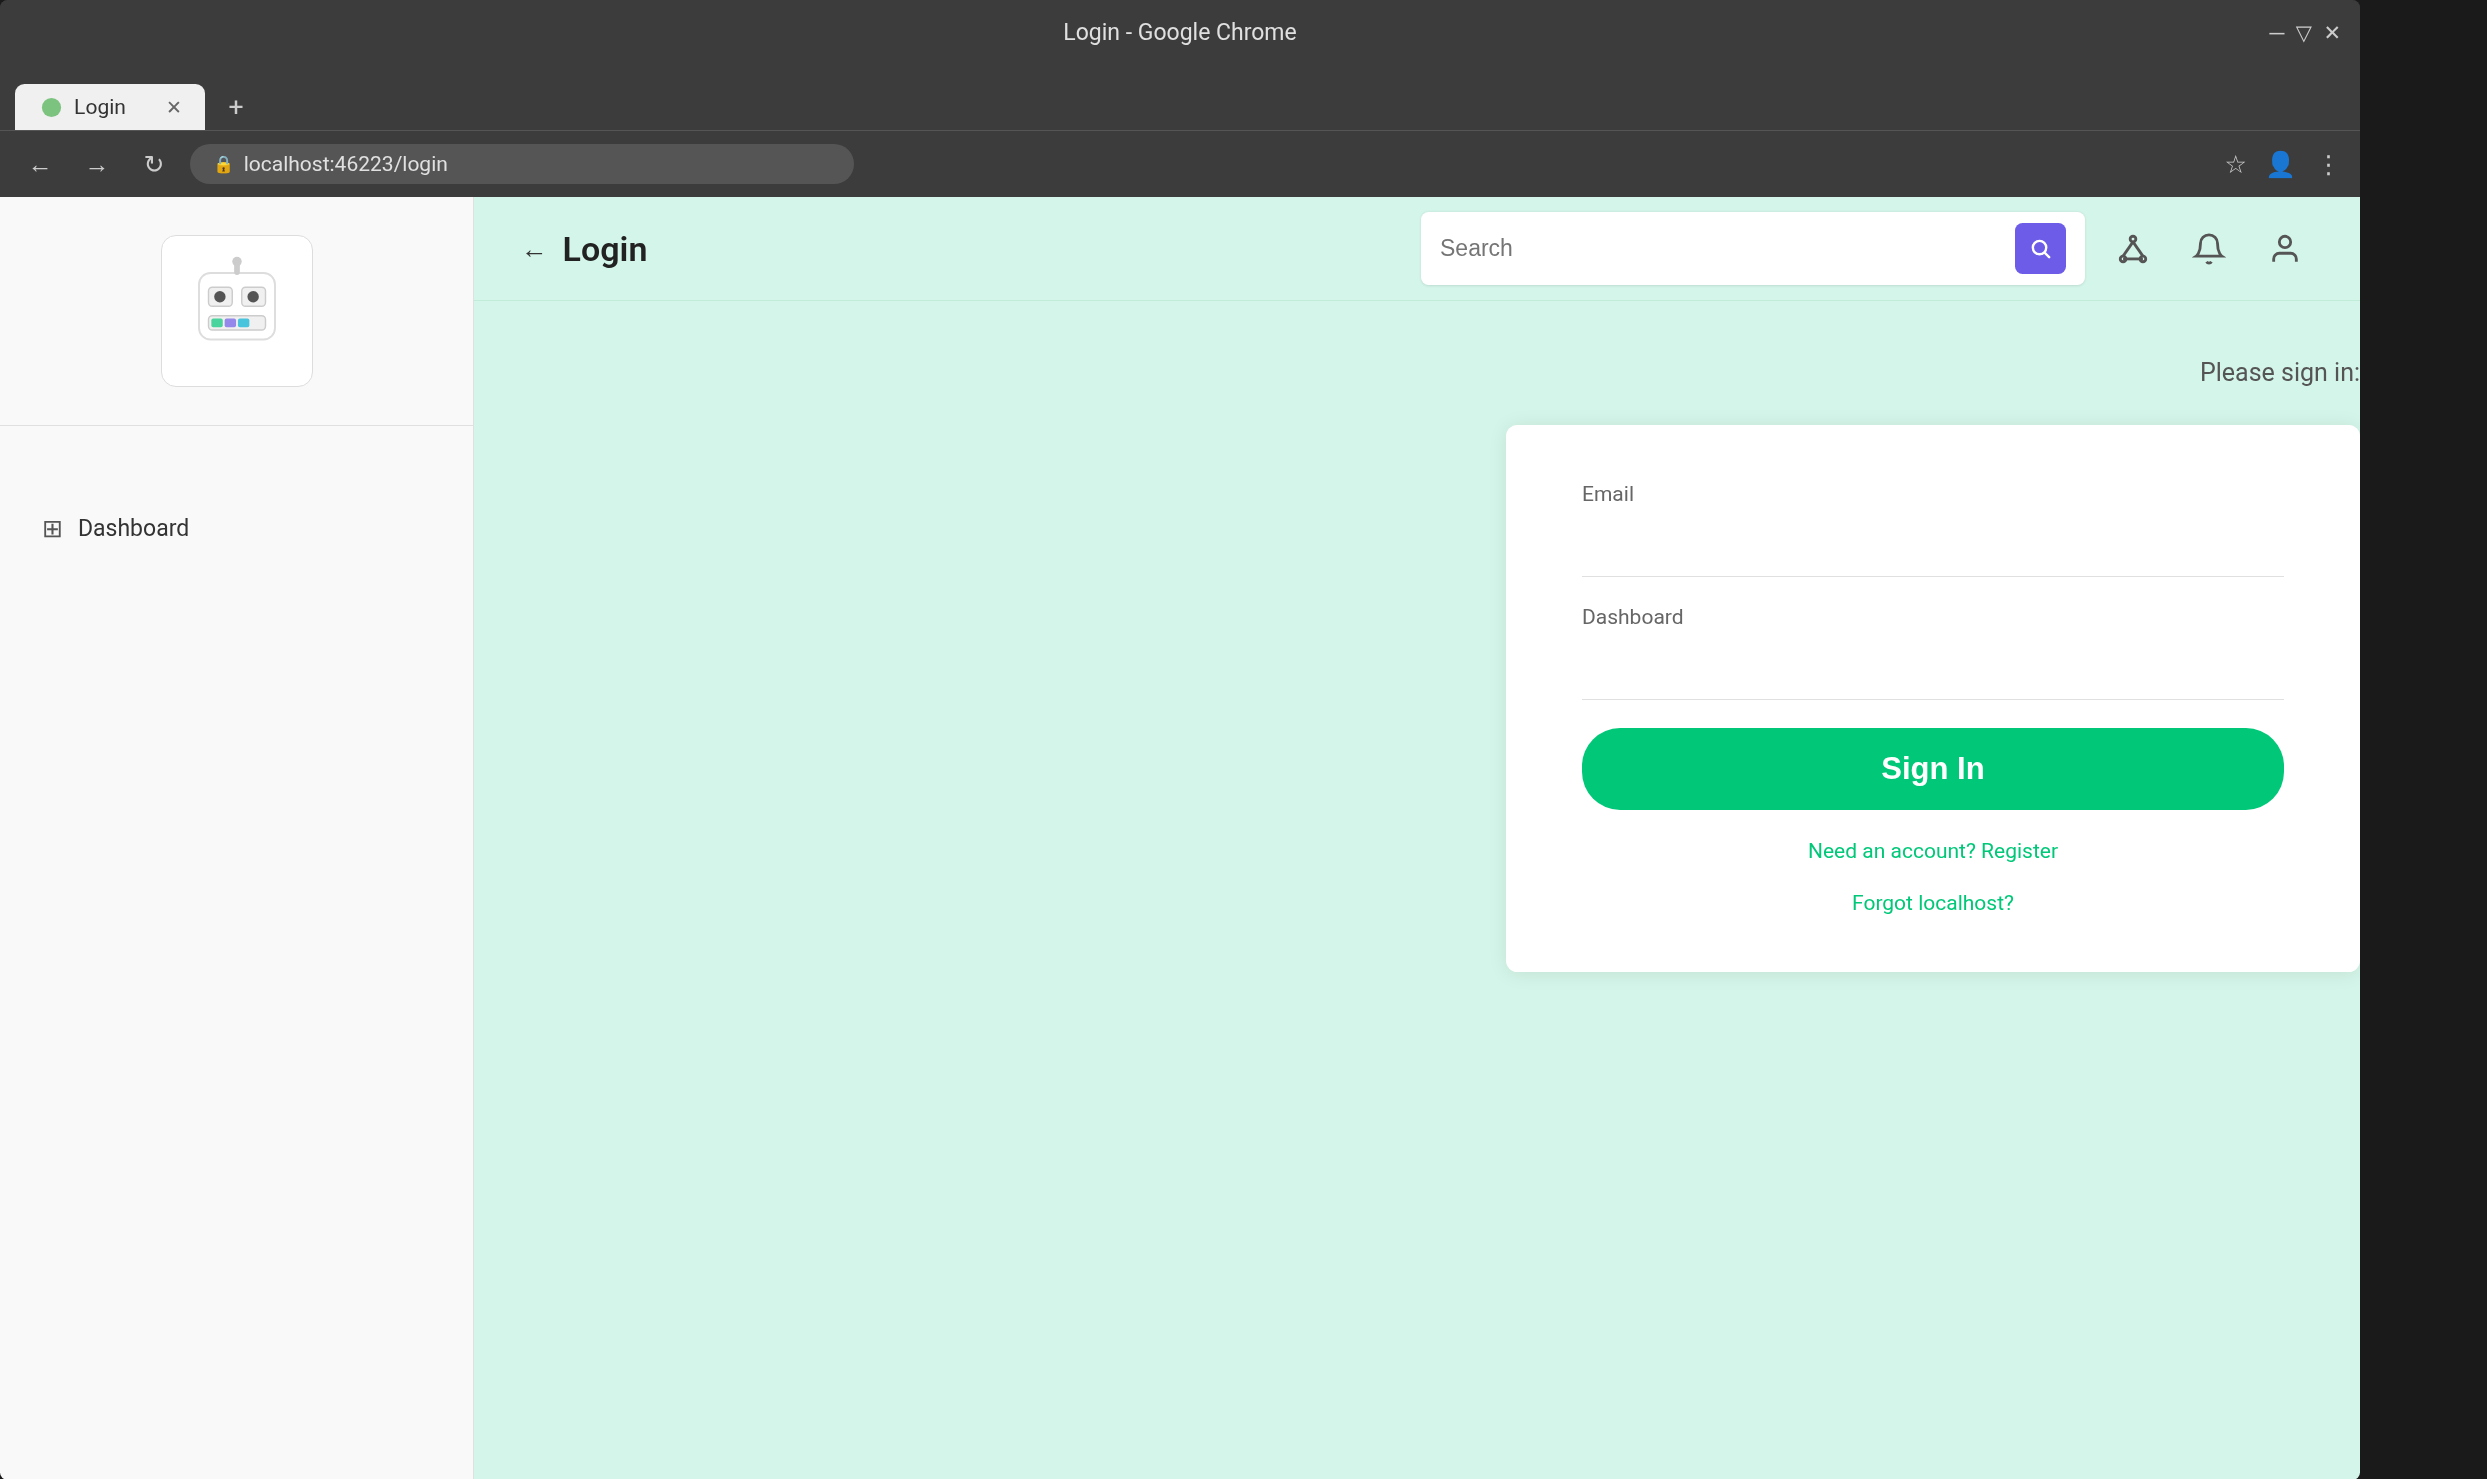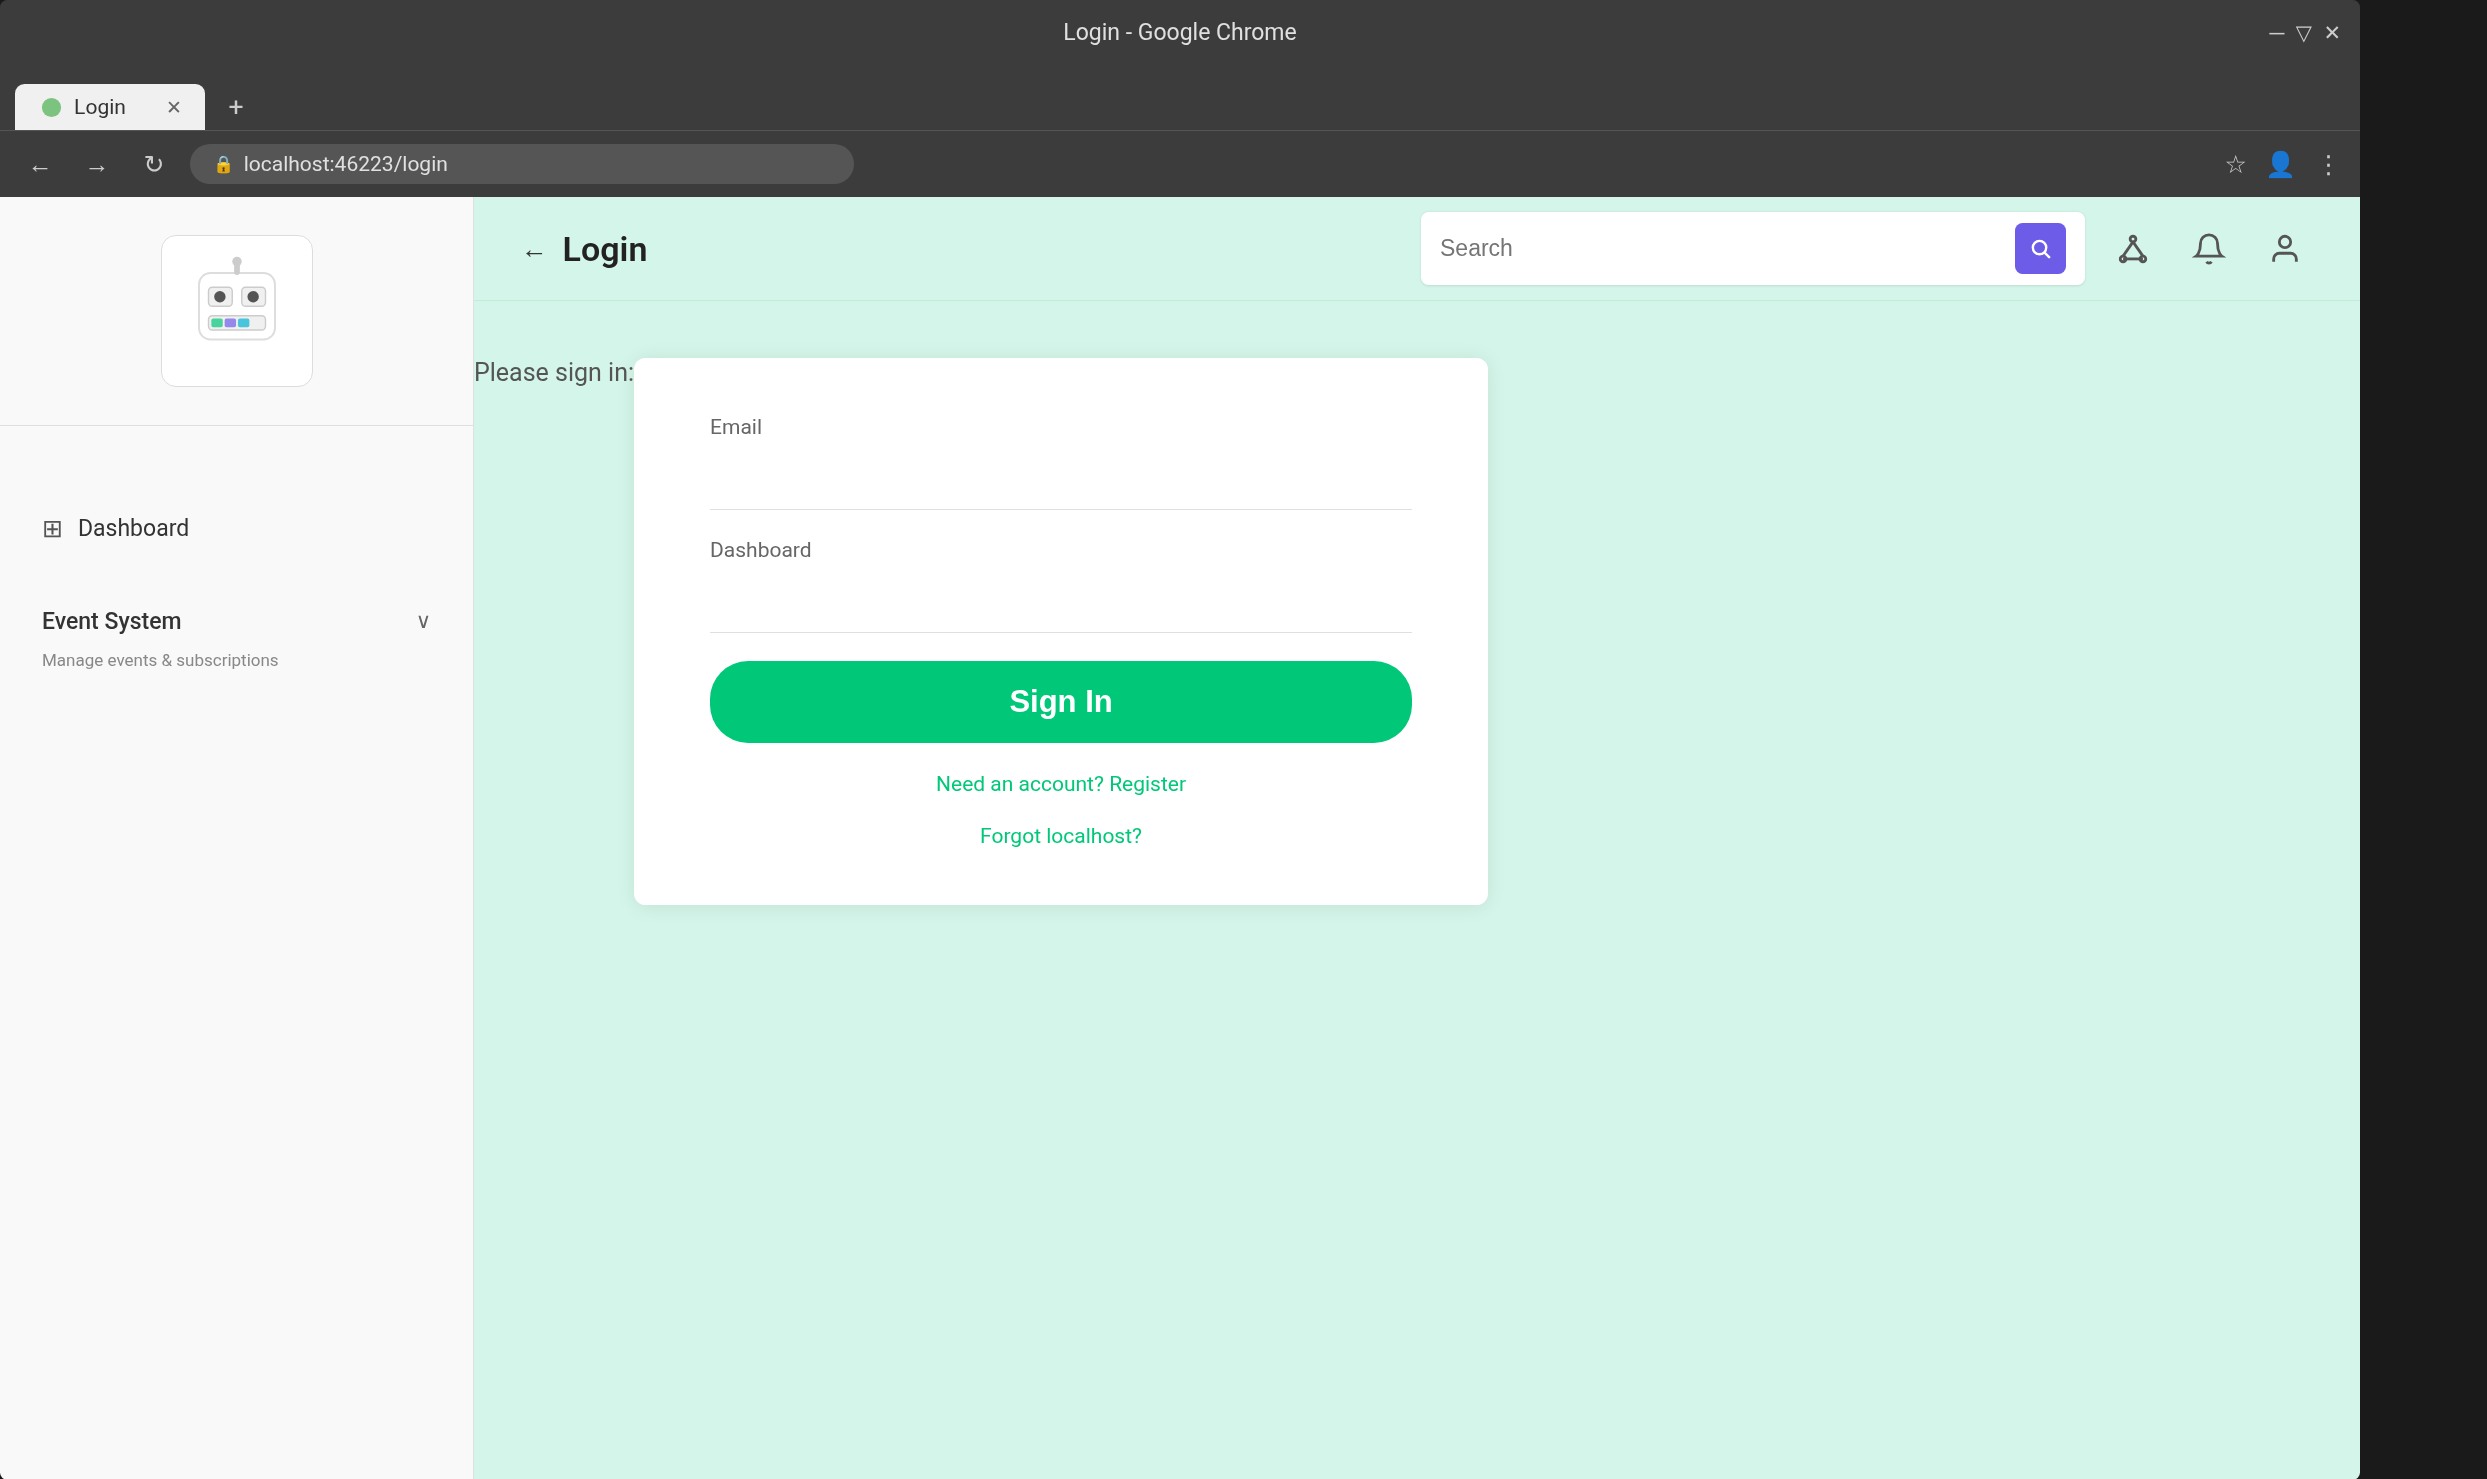--- a/index.html
+++ b/index.html
@@ -342,22 +342,22 @@
       justify-content: center;
       cursor: pointer;
       color: #555;
       font-size: 30px;
     }
 
     
     .page-body {
       flex: 1;
       display: flex;
-      flex-direction: row;
-      align-items: flex-start;
+      flex-direction: column;
+      align-items: flex-end;
       padding-top: 57px;
     }
 
     .please-sign-in {
       font-size: 25px;
       color: #555;
       margin-bottom: 38px;
     }
 
     
@@ -491,27 +491,20 @@
 
       <div class="sidebar-nav">
         <div class="sidebar-item">
           <span class="sidebar-item-icon">⊞</span>
           <span>Dashboard</span>
         </div>
       </div>
 
       <div class="sidebar-divider"></div>
 
-      <div class="sidebar-section">
-        <div class="sidebar-section-header">
-          <span class="sidebar-section-title">Event System</span>
-          <span class="chevron-icon">∨</span>
-        </div>
-        <div class="sidebar-section-subtitle">Manage events &amp; subscriptions</div>
-      </div>
     </div>
 
     <div class="main-content">
 
       <div class="top-header">
         <div class="header-left">
           <span class="back-arrow">←</span>
           <span class="page-title">Login</span>
         </div>
         <div class="header-right">

